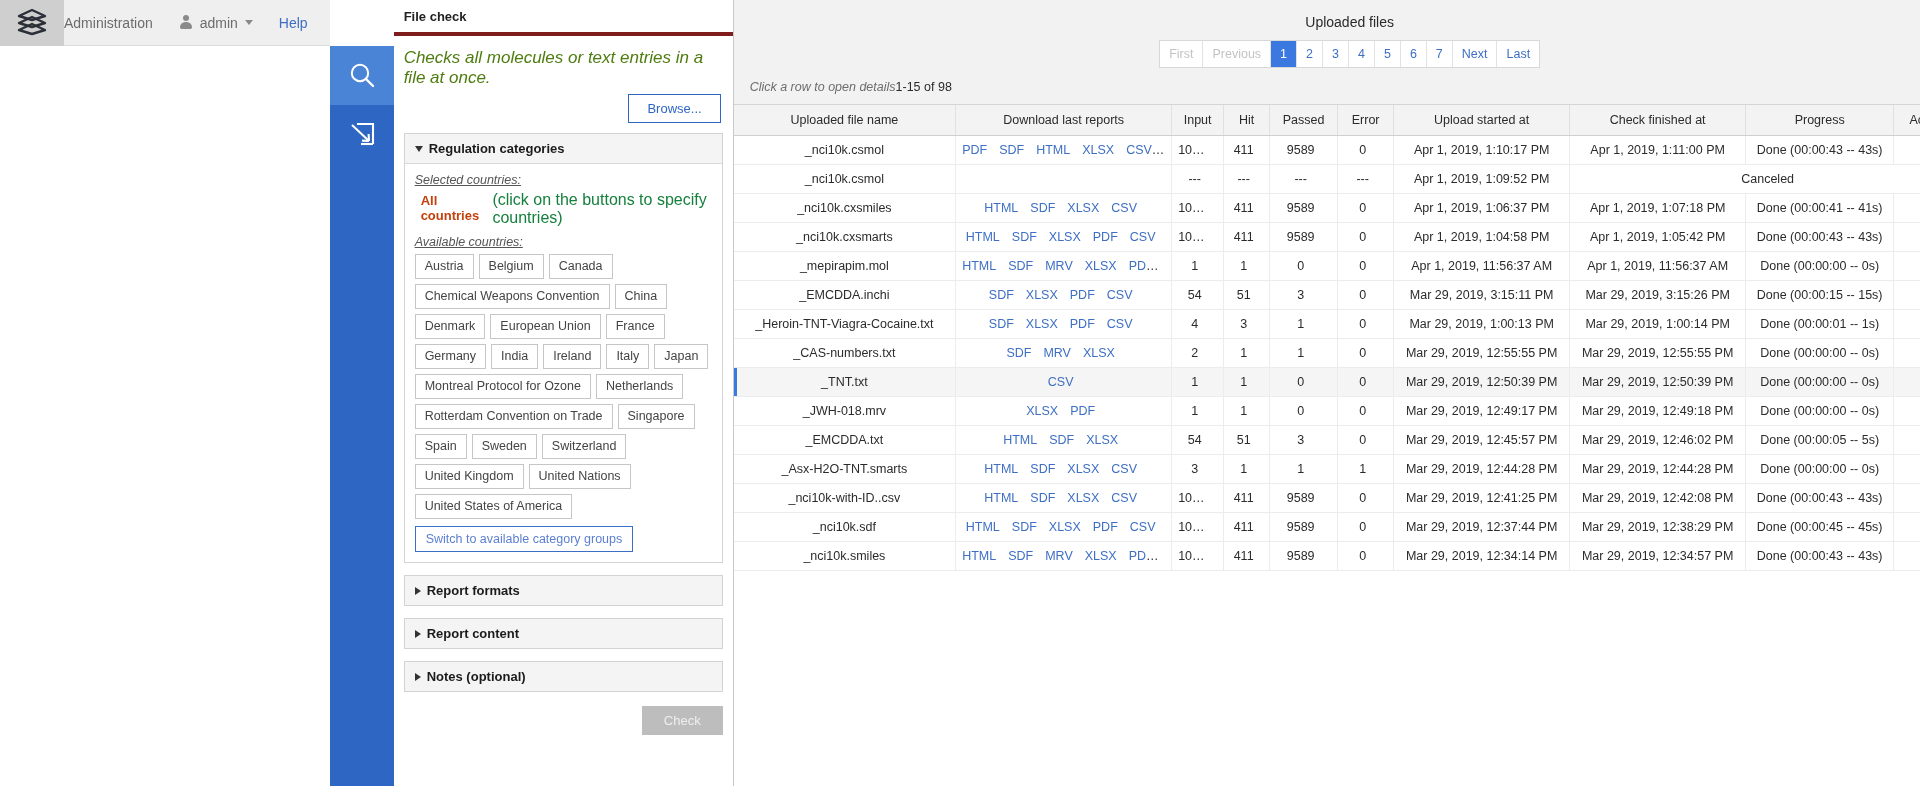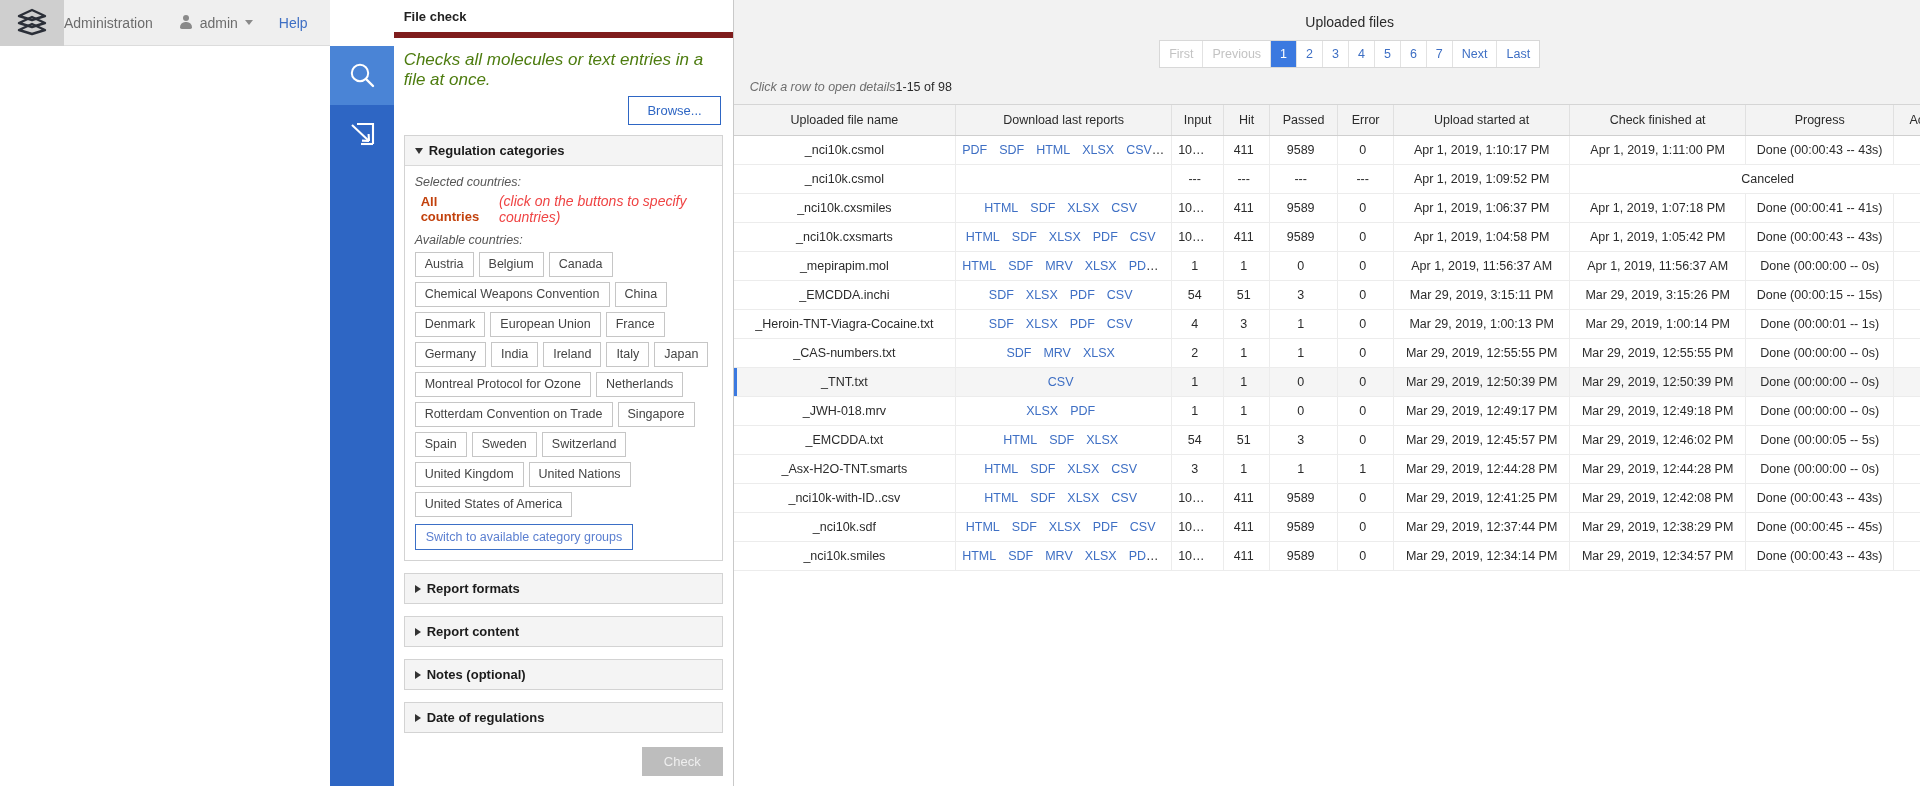--- a/index.html
+++ b/index.html
@@ -67,21 +67,21 @@
   .leftpanel {
     width: 340px; min-width: 340px;
     background: #ffffff;
     border-right: 1px solid #c9c9c9;
     display: flex; flex-direction: column;
     overflow: hidden;
   }
   .panel-title {
     height: 29px; display: flex; align-items: center;
     padding: 16px 10px; font-weight: bold; font-size: 13px; color: #222;
-    border-bottom: 6px solid #7f1d1d;
+    border-bottom: 4px solid #7f1d1d;
   }
   .panel-sub {
     padding: 12px 10px 6px 10px; font-style: italic; color: #4d7c0f; font-size: 17px;
   }
   .browse-row { display: flex; justify-content: flex-end; padding: 0 12px 10px 10px; }
   .btn-browse {
     border: 1px solid #2e66c4; background: #fff; color: #2e66c4;
     font-size: 13px; padding: 6px 18px; cursor: pointer;
     font-family: "Liberation Sans", sans-serif;
   }
@@ -89,24 +89,24 @@
   .section { margin: 0 10px 12px 10px; border: 1px solid #d3d3d3; background: #fff; }
   .section-head {
     background: #f4f4f4; border-bottom: 1px solid #d9d9d9;
     padding: 7px 10px; font-weight: bold; font-size: 13px; color: #1b1b1b;
     display: flex; align-items: center; gap: 6px; cursor: pointer;
   }
   .section.collapsed > .section-head { border-bottom: none; }
   .tri-down { width: 0; height: 0; border-left: 4.5px solid transparent; border-right: 4.5px solid transparent; border-top: 6px solid #333; }
   .tri-right { width: 0; height: 0; border-top: 4.5px solid transparent; border-bottom: 4.5px solid transparent; border-left: 6px solid #333; }
   .section-body { padding: 9px 10px 10px 10px; }
-  .lbl-italic { font-style: italic; color: #555; font-size: 12.5px; margin-bottom: 4px; }
+  .lbl-italic { font-style: italic; color: #555; font-size: 12.5px; margin-bottom: 4px; text-decoration: underline; }
   .sel-row { display: flex; align-items: baseline; gap: 12px; margin: 2px 0 8px 6px; }
   .sel-all { font-weight: bold; font-size: 13px; color: #c2410c; }
-  .sel-hint { font-style: italic; color: #ef4444; font-size: 14px; }
+  .sel-hint { color: #15803d; font-size: 16px; }
   .chips { display: flex; flex-wrap: wrap; gap: 5px 5px; margin-top: 5px; }
   .chip {
     border: 1px solid #c6c6c6; background: #fff; color: #444;
     font-size: 12.5px; padding: 4px 9px; cursor: pointer; white-space: nowrap;
     font-family: "Liberation Sans", sans-serif; line-height: 1.2;
   }
   .chip-switch {
     border: 1px solid #3b6fc6; background: #fff; color: #5b7fd0;
     font-size: 12.5px; padding: 5px 10px; cursor: pointer; margin-top: 7px;
     font-family: "Liberation Sans", sans-serif; display: inline-block;
@@ -281,26 +281,20 @@
           <span class="tri-right"></span>
           <span>Report content</span>
         </div>
       </div>
       <div class="section collapsed">
         <div class="section-head">
           <span class="tri-right"></span>
           <span>Notes (optional)</span>
         </div>
       </div>
-      <div class="section collapsed">
-        <div class="section-head">
-          <span class="tri-right"></span>
-          <span>Date of regulations</span>
-        </div>
-      </div>
 
       <div class="check-row">
         <button class="btn-check">Check</button>
       </div>
     </div>
 
     <div class="main">
       <div class="main-title">Uploaded files</div>
 
       <div class="pager-wrap">

